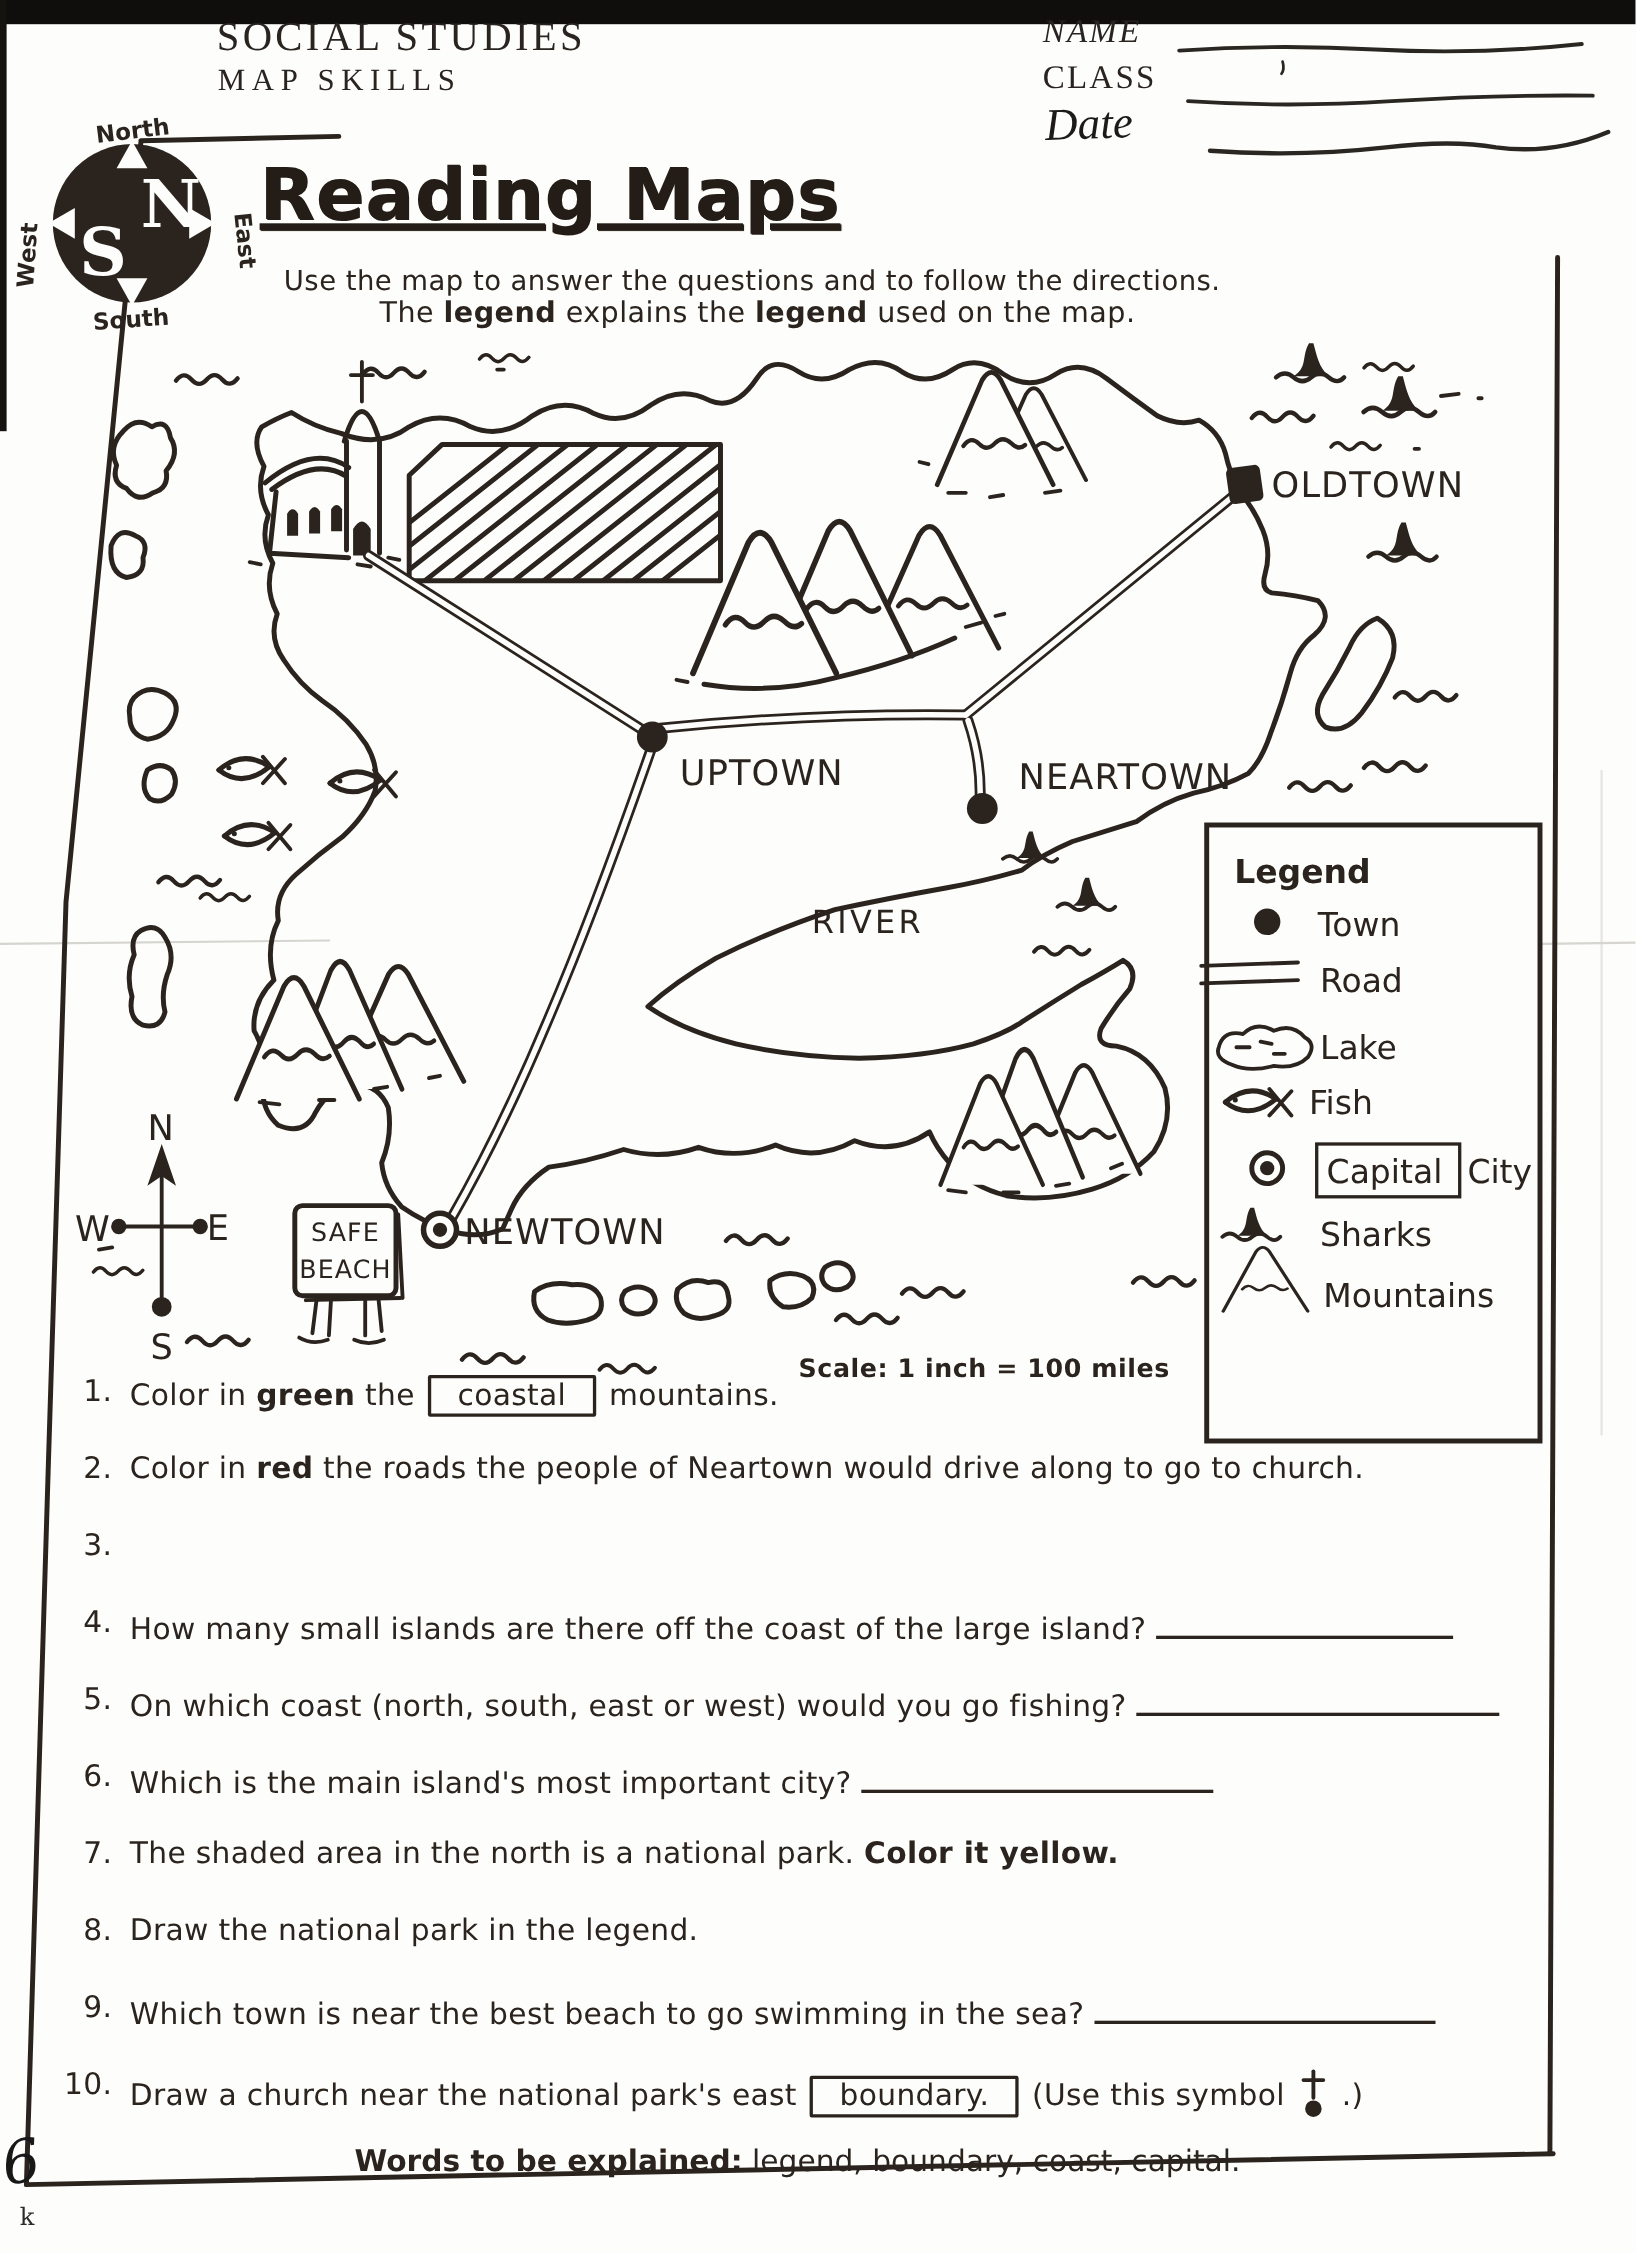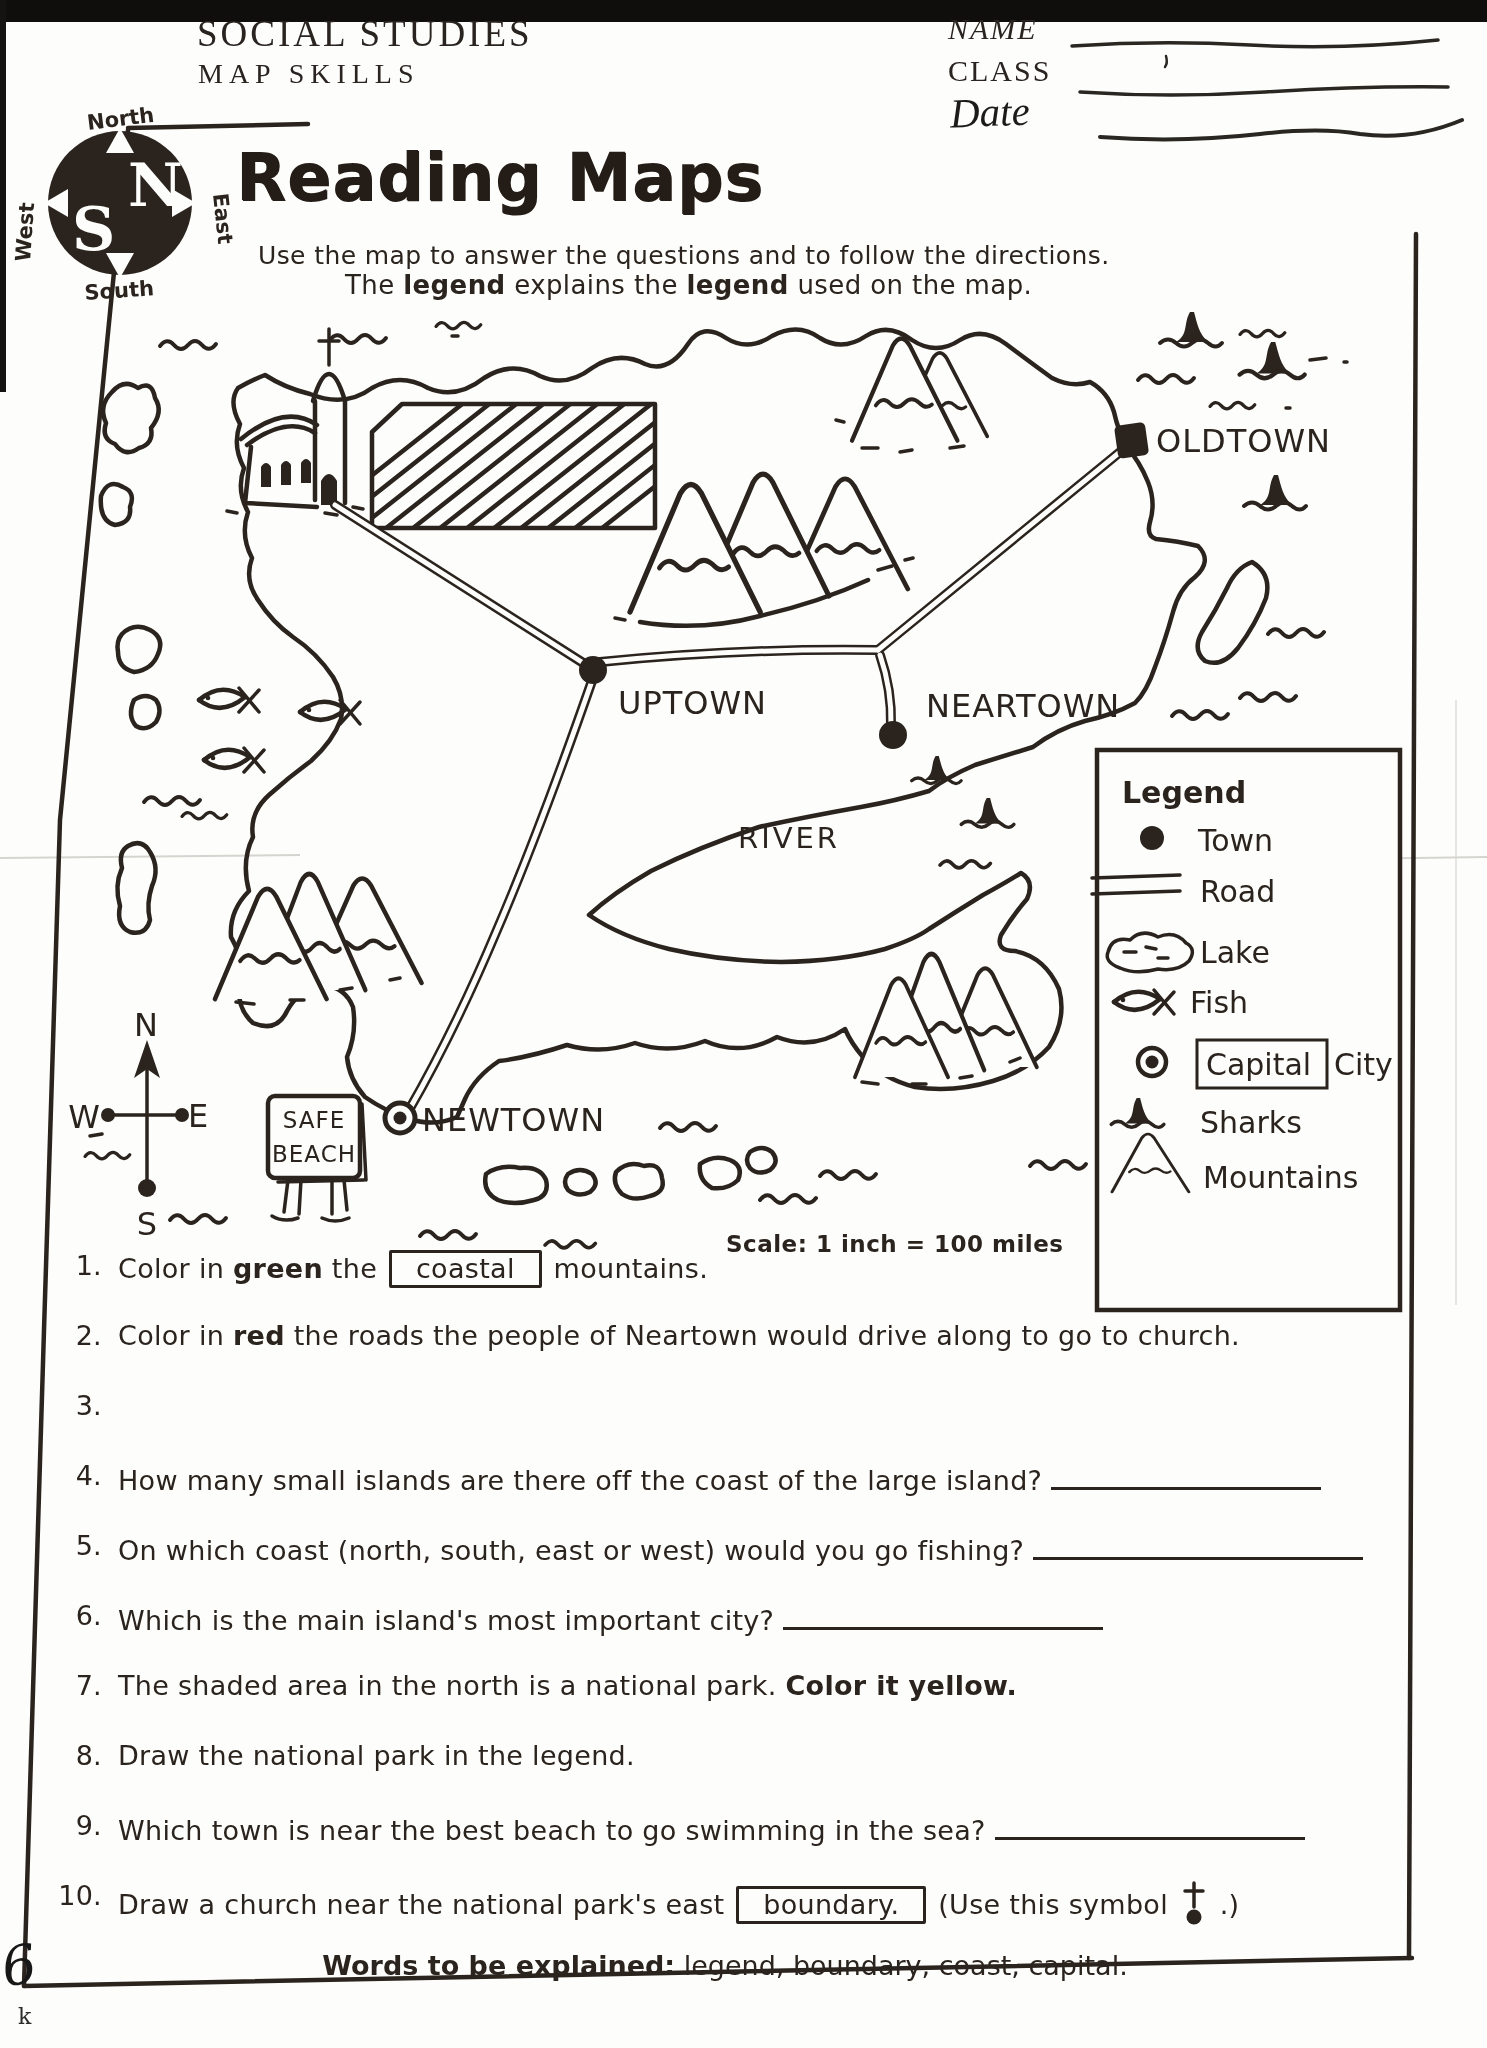--- a/index.html
+++ b/index.html
@@ -9,21 +9,21 @@
     font-family:"DejaVu Sans",sans-serif;
   }
   .abs{position:absolute;}
   
   .serifhead{font-family:"Liberation Serif",serif;color:#2a2420;}
   .subject{left:184px;top:12px;font-size:37px;letter-spacing:3px;margin-left:13px;}
   .subtitle{left:198px;top:58px;font-size:28px;letter-spacing:6px;}
   .namelbl{left:948px;top:12px;font-size:30px;letter-spacing:2px;font-style:italic;}
   .classlbl{left:948px;top:54px;font-size:30px;letter-spacing:2px;}
   .datelbl{left:950px;top:88px;font-size:41px;font-style:italic;transform:rotate(-2deg);color:#1d1b1a;}
-  .title{left:236px;top:140px;font-size:65px;font-weight:bold;letter-spacing:1px;color:#241c16;text-shadow:1px 1px 0 #241c16;}
+  .title{left:236px;top:140px;font-size:65px;font-weight:bold;letter-spacing:1px;color:#241c16;text-shadow:1px 1px 0 #241c16;text-decoration:underline;}
   .instr1{left:258px;top:241px;font-size:25px;letter-spacing:.4px;}
   .instr2{left:345px;top:270px;font-size:26px;letter-spacing:.4px;}
   
   .questions{left:50px;top:1250px;width:1400px;}
   .q{display:flex;height:70px;align-items:flex-start;font-size:27px;letter-spacing:.3px;}
   .qnum{width:52px;text-align:right;margin-right:16px;flex:none;}
   .qtext{line-height:1.2;}
   .boxed{border:3px solid #2b241e;border-radius:2px;padding:2px 24px 3px;margin:0 3px;display:inline-block;line-height:1;}
   .blank{display:inline-block;border-bottom:3px solid #2b241e;height:1em;vertical-align:baseline;}
   svg.cross{vertical-align:-12px;margin:0 5px;}

